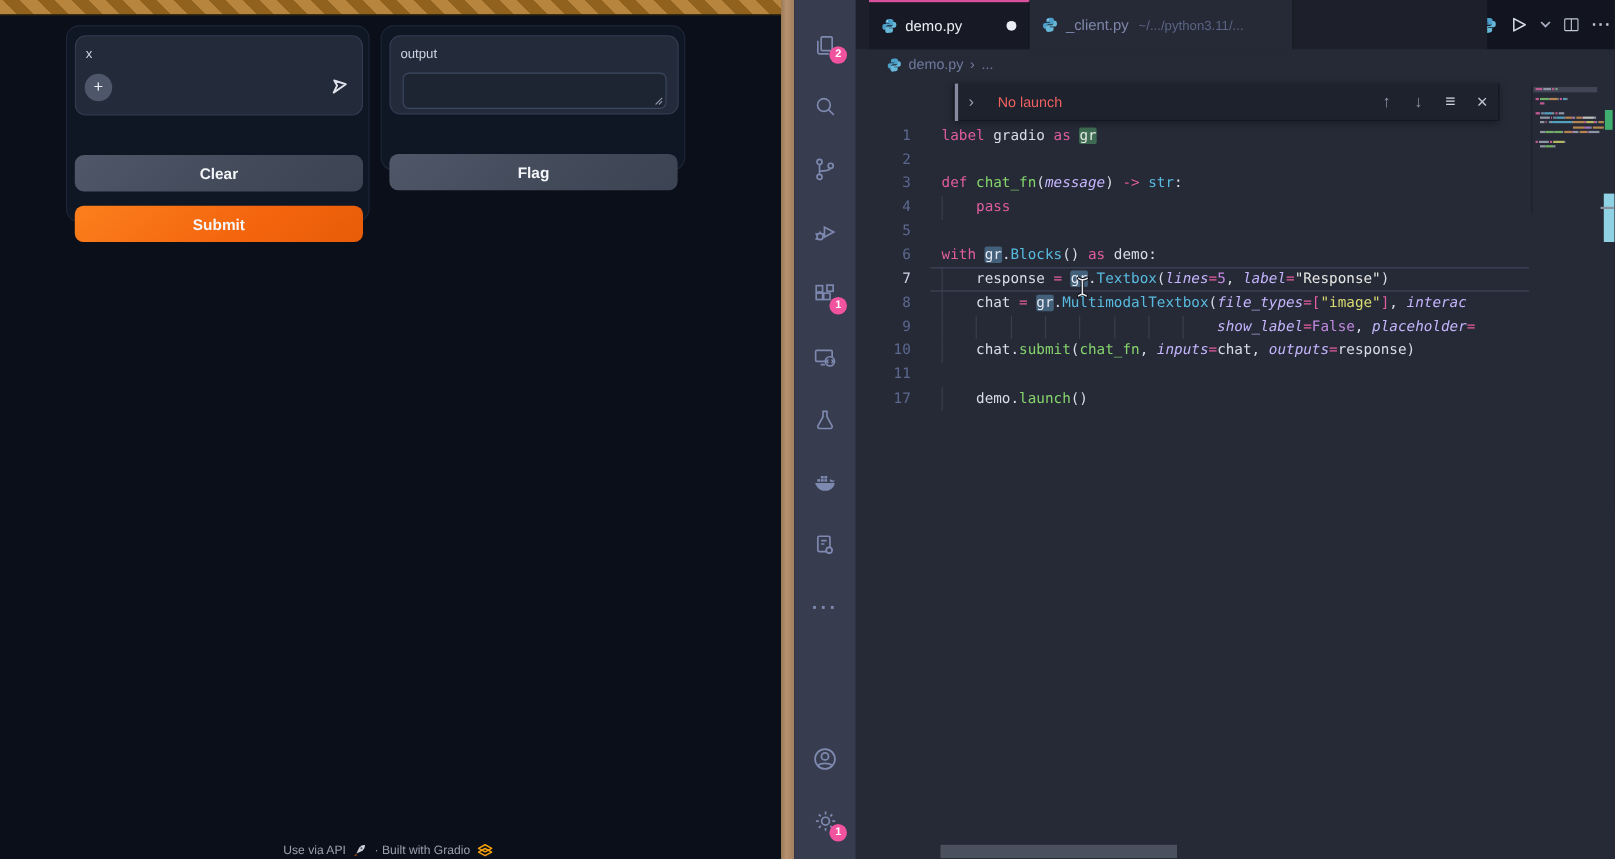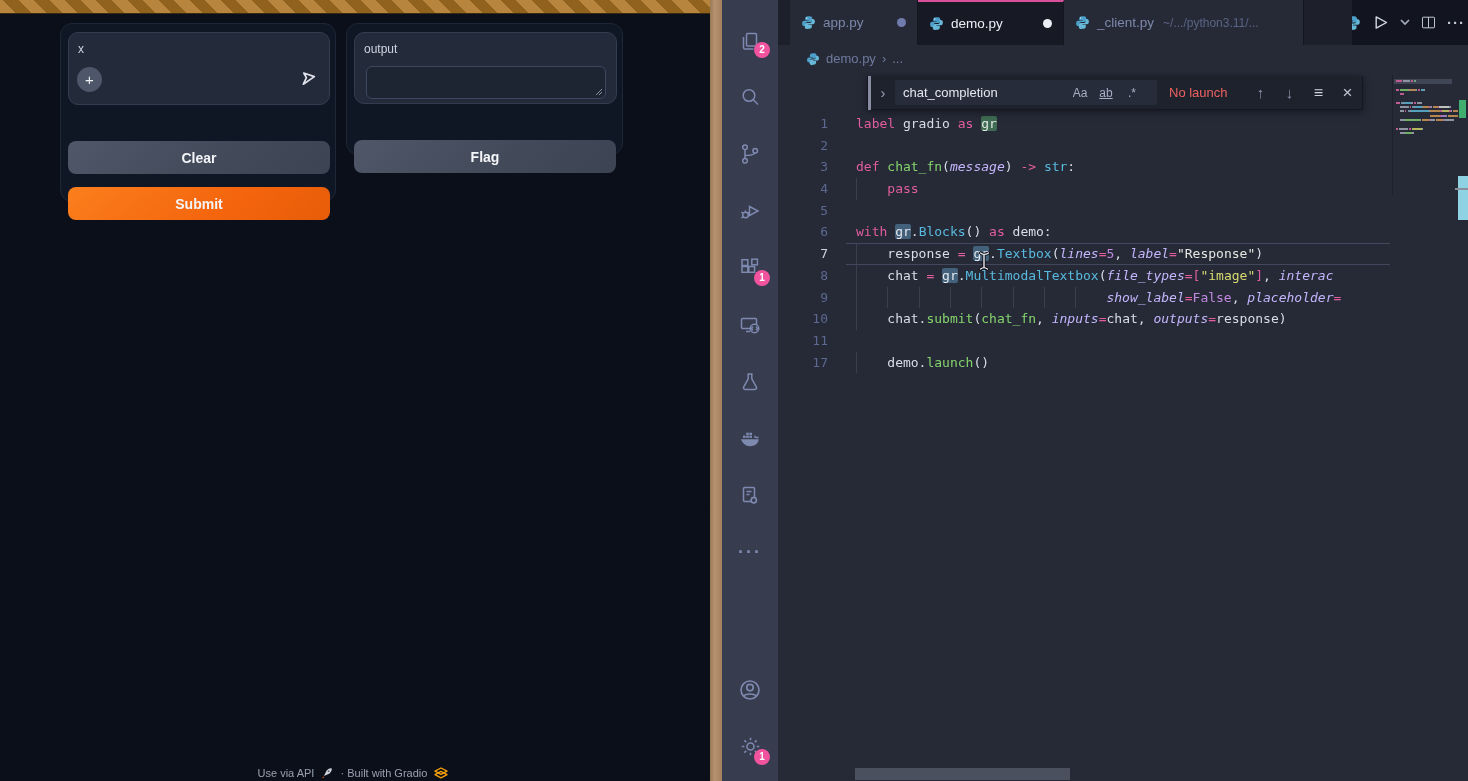--- a/index.html
+++ b/index.html
@@ -262,29 +262,20 @@
           <path d="M12 3.6v2.5 M12 17.9v2.5 M3.6 12h2.5 M17.9 12h2.5 M6.1 6.1l1.8 1.8 M16.1 16.1l1.8 1.8 M17.9 6.1l-1.8 1.8 M7.9 16.1l-1.8 1.8"></path>
         </svg>
         <span class="ab-badge">1</span>
       </div>
     </nav>
 
     <div class="editor-area">
 
       <div class="tabbar">
         <div class="tab-lead"></div>
-        <div class="tab" style="width:128px">
-          <svg width="15" height="15" viewBox="0 0 16 16">
-            <path d="M7.9 1.3c-2.3 0-3.4.9-3.4 2.3v2h3.6v.6H3.3C1.8 6.2 1.2 7.4 1.2 9c0 1.7.7 2.8 2.1 2.8h1.2V9.9c0-1.4 1.1-2.5 2.5-2.5h3.1c1.1 0 1.9-.9 1.9-2V3.6c0-1.3-1.1-2.3-2.4-2.3z" fill="#4b9fc9"></path>
-            <path d="M8.1 14.7c2.3 0 3.4-.9 3.4-2.3v-2H7.9v-.6h4.8c1.5 0 2.1-1.2 2.1-2.8 0-1.7-.7-2.8-2.1-2.8h-1.2v1.9c0 1.4-1.1 2.5-2.5 2.5H5.9c-1.1 0-1.9.9-1.9 2v2.1c0 1.3 1.1 2.3 2.4 2.3z" fill="#67b8d8"></path>
-            <circle cx="6.1" cy="3.2" r=".7" fill="#e8f4fa"></circle>
-          </svg>
-          <span>app.py</span>
-          <span class="dot"></span>
-        </div>
         <div class="tab active" style="width:146px">
           <svg width="15" height="15" viewBox="0 0 16 16">
             <path d="M7.9 1.3c-2.3 0-3.4.9-3.4 2.3v2h3.6v.6H3.3C1.8 6.2 1.2 7.4 1.2 9c0 1.7.7 2.8 2.1 2.8h1.2V9.9c0-1.4 1.1-2.5 2.5-2.5h3.1c1.1 0 1.9-.9 1.9-2V3.6c0-1.3-1.1-2.3-2.4-2.3z" fill="#4b9fc9"></path>
             <path d="M8.1 14.7c2.3 0 3.4-.9 3.4-2.3v-2H7.9v-.6h4.8c1.5 0 2.1-1.2 2.1-2.8 0-1.7-.7-2.8-2.1-2.8h-1.2v1.9c0 1.4-1.1 2.5-2.5 2.5H5.9c-1.1 0-1.9.9-1.9 2v2.1c0 1.3 1.1 2.3 2.4 2.3z" fill="#67b8d8"></path>
             <circle cx="6.1" cy="3.2" r=".7" fill="#e8f4fa"></circle>
           </svg>
           <span>demo.py</span>
           <span class="dot"></span>
         </div>
         <div class="tab" style="width:240px">
@@ -338,26 +329,20 @@
             <div class="code-line"><span class="gutter">8</span><span class="content"><i class="guide" style="left: 0ch;"></i><span class="tk-pl">    chat </span><span class="tk-kw">=</span><span class="tk-pl"> </span><span class="tk-grh">gr</span><span class="tk-pl">.</span><span class="tk-cl">MultimodalTextbox</span><span class="tk-pl">(</span><span class="tk-pa">file_types</span><span class="tk-kw">=</span><span class="tk-kw">[</span><span class="tk-st">"image"</span><span class="tk-kw">]</span><span class="tk-pl">, </span><span class="tk-pa">interac</span></span></div>
             <div class="code-line"><span class="gutter">9</span><span class="content"><i class="guide" style="left: 0ch;"></i><i class="guide" style="left: 4ch;"></i><i class="guide" style="left: 8ch;"></i><i class="guide" style="left: 12ch;"></i><i class="guide" style="left: 16ch;"></i><i class="guide" style="left: 20ch;"></i><i class="guide" style="left: 24ch;"></i><i class="guide" style="left: 28ch;"></i><span class="tk-pl">                                </span><span class="tk-pa">show_label</span><span class="tk-kw">=</span><span class="tk-nu">False</span><span class="tk-pl">, </span><span class="tk-pa">placeholder</span><span class="tk-kw">=</span></span></div>
             <div class="code-line"><span class="gutter">10</span><span class="content"><i class="guide" style="left: 0ch;"></i><span class="tk-pl">    chat.</span><span class="tk-fn">submit</span><span class="tk-pl">(</span><span class="tk-fn">chat_fn</span><span class="tk-pl">, </span><span class="tk-pa">inputs</span><span class="tk-kw">=</span><span class="tk-pl">chat, </span><span class="tk-pa">outputs</span><span class="tk-kw">=</span><span class="tk-pl">response)</span></span></div>
             <div class="code-line"><span class="gutter">11</span><span class="content"></span></div>
             <div class="code-line"><span class="gutter">17</span><span class="content"><i class="guide" style="left: 0ch;"></i><span class="tk-pl">    demo.</span><span class="tk-fn">launch</span><span class="tk-pl">()</span></span></div>
           </div>
 
         <div class="find-widget">
           <div class="find-accent"></div>
           <div class="find-chevron">›</div>
-          <div class="find-input">
-            <input class="find-query" value="chat_completion" style="">
-            <span class="find-toggle">Aa</span>
-            <span class="find-toggle word"><u>ab</u></span>
-            <span class="find-toggle">.*</span>
-          </div>
           <span class="find-status">No launch</span>
           <div class="find-nav">
             <span class="find-btn">↑</span>
             <span class="find-btn">↓</span>
             <span class="find-btn filter">≡</span>
             <span class="find-btn close">×</span>
           </div>
         </div>
 
         <div class="minimap">

